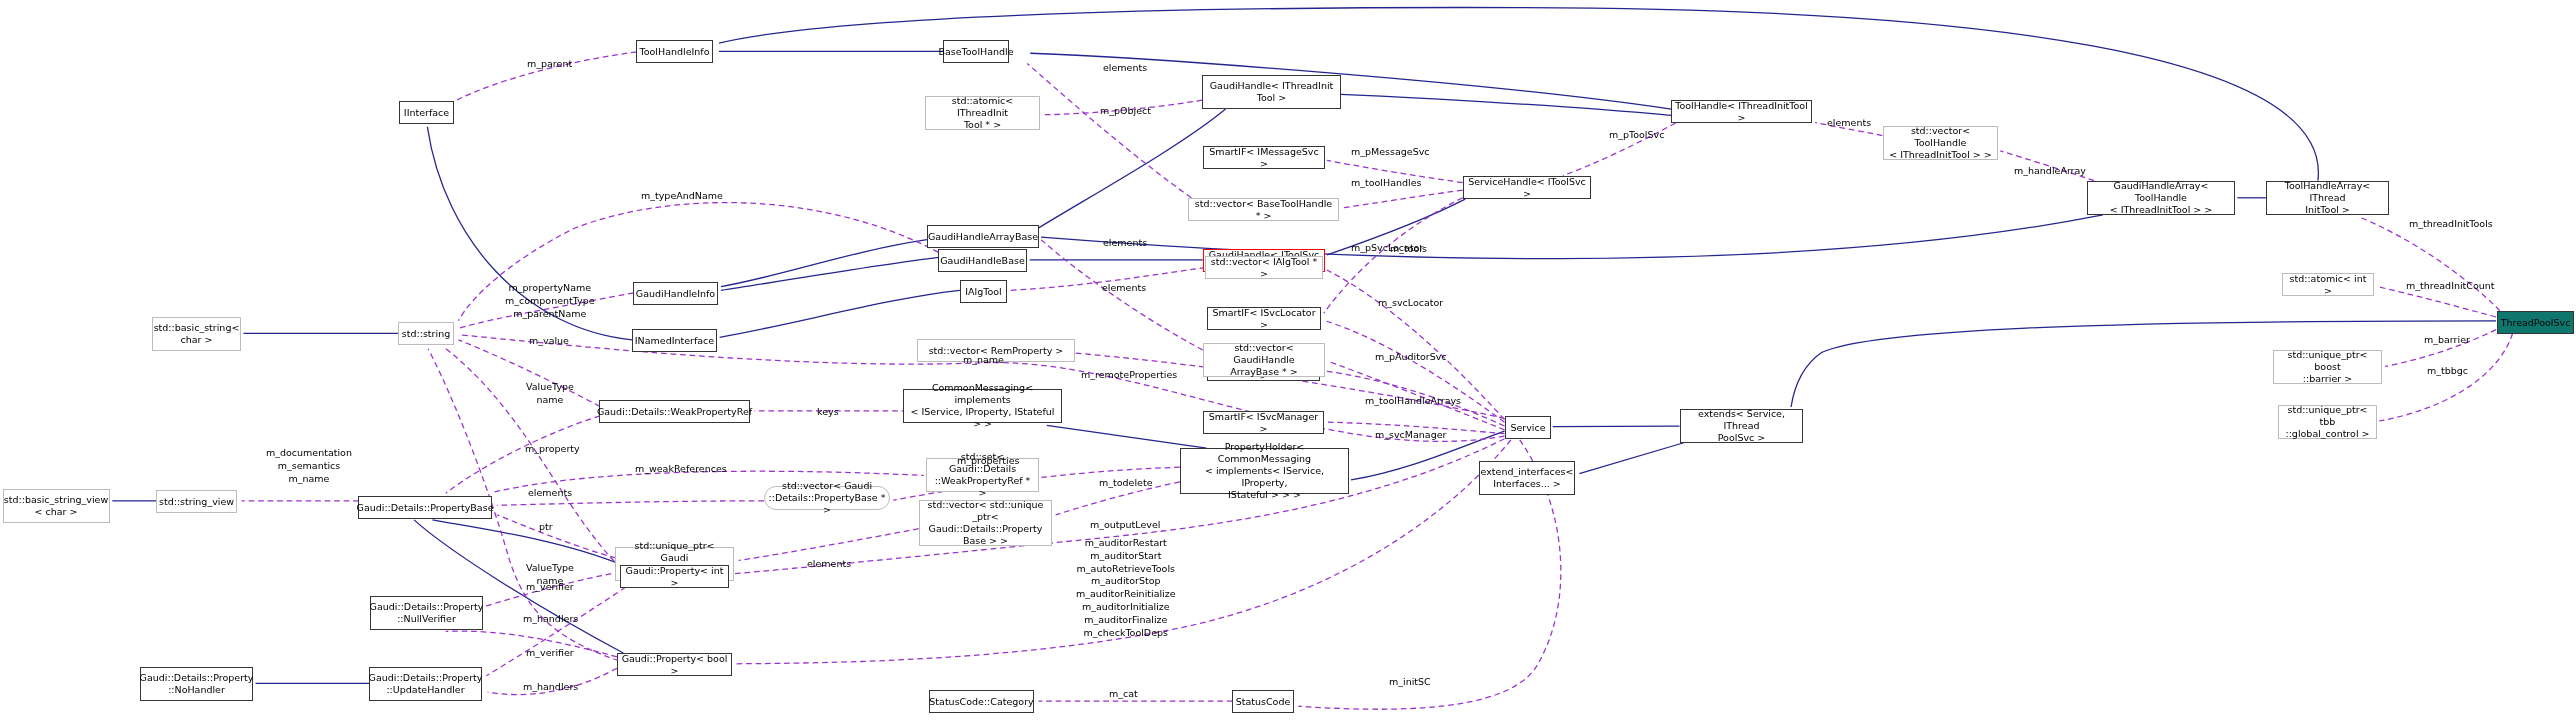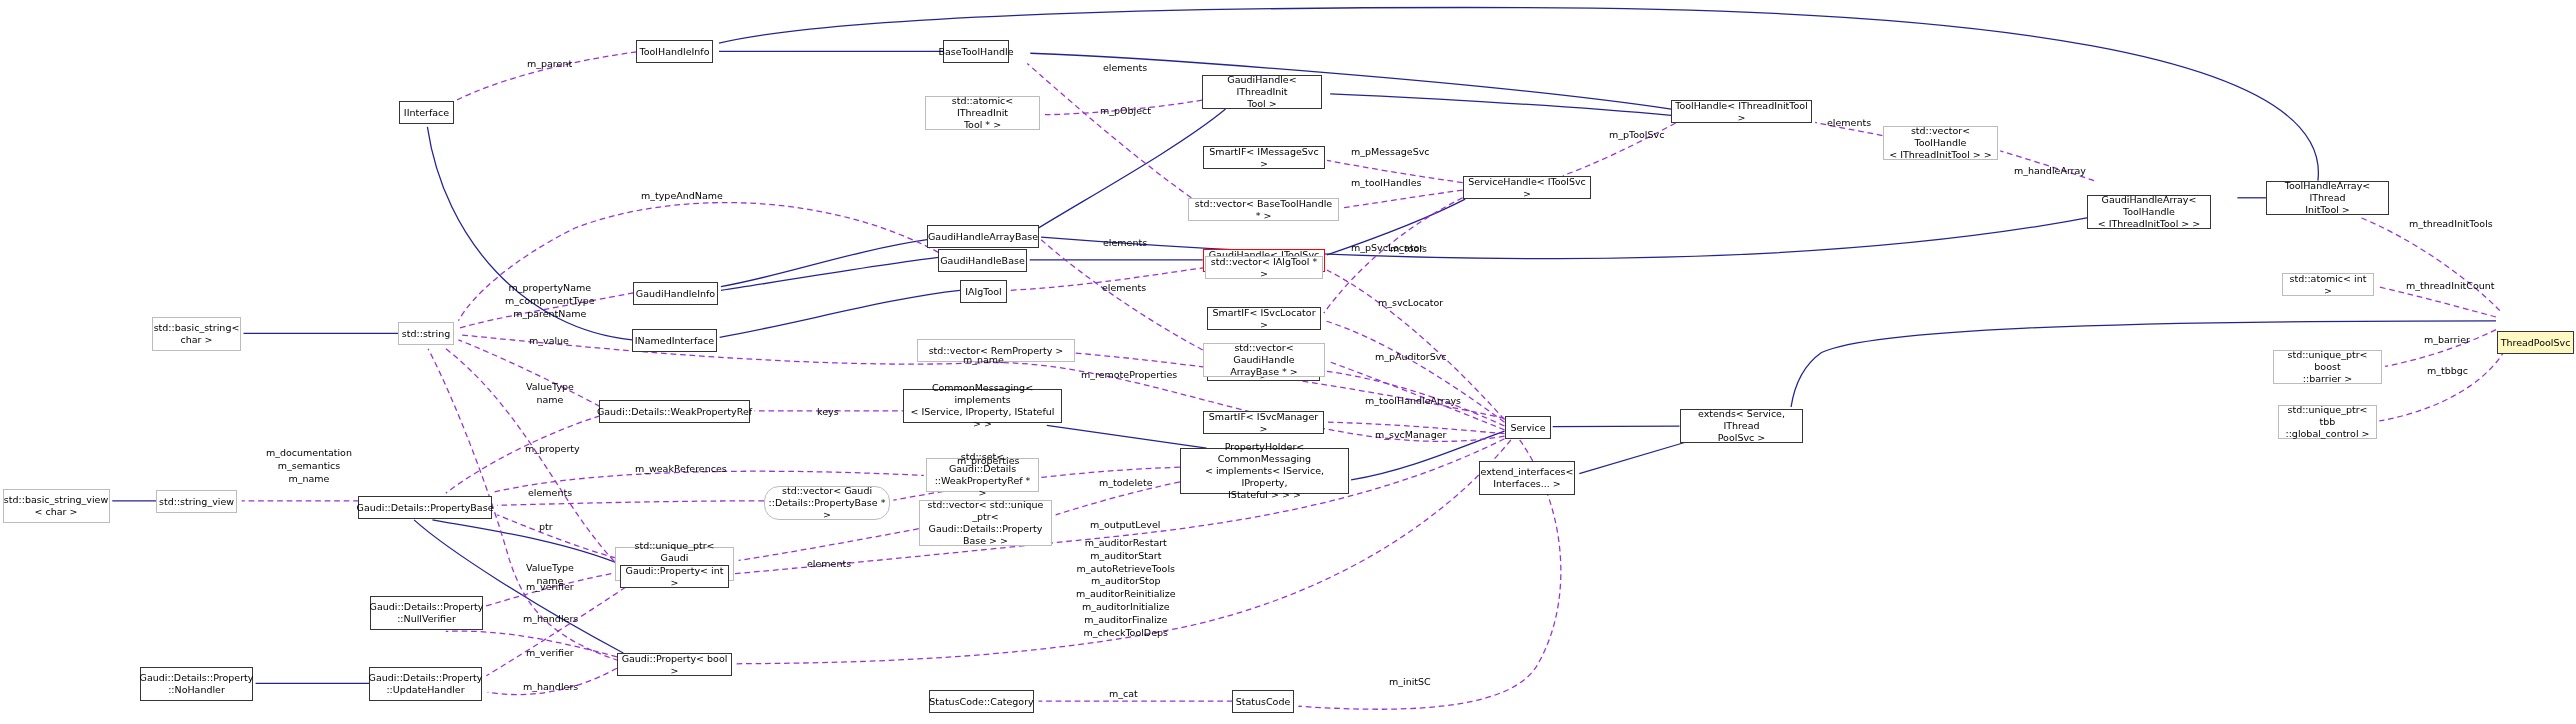--- a/index.html
+++ b/index.html
@@ -8,21 +8,21 @@
   #edges-svg{position:absolute;left:0;top:0;width:2576px;height:724px;}
   #edges-svg path{fill:none;stroke-width:2px;}
   #edges-svg path.inh{stroke:#24248f;}
   #edges-svg path.use{stroke:#9a32cd;stroke-dasharray:9 6;}
   .node{position:absolute;display:flex;align-items:center;justify-content:center;
         box-sizing:border-box;background:#ffffff;border:1px solid #353535;color:#000;
         font-size:9.5px;line-height:1.25;text-align:center;white-space:pre-line;
         padding:0.6px 3.2px;cursor:pointer;}
   .node.external{border-color:#bcbcbc;}
   .node.highlight{border:1.3px solid #ff0000;}
-  .node.main{background:#fef9c3;margin-top:20px;}
+  .node.main{background:#0f766e;}
   .edge-label{position:absolute;color:#000;font-size:9.5px;line-height:1.35;
               white-space:pre-line;text-align:center;pointer-events:none;}
 </style>
 </head>
 <body>
 
 <div id="canvas">
   <svg id="edges-svg" viewBox="0 0 4061 1142" xmlns="http://www.w3.org/2000/svg">
     <defs>
       <marker id="arrow-inh" viewBox="0 0 10 10" refX="9" refY="5" markerWidth="7" markerHeight="5.4" orient="auto-start-reverse">
@@ -101,31 +101,31 @@
         <path d="M972,1036 C882,1012 792,992 702,996" class="use" marker-end="url(#arrow-use)"></path>
         <path d="M972,1054 C902,1092 832,1102 768,1092" class="use" marker-end="url(#arrow-use)"></path>
       </g>
   </svg>
   <div id="nodes-layer">
       <div class="node" style="left: 636px; top: 40px; width: 77px; height: 23px;">ToolHandleInfo</div>
       <div class="node" style="left: 943px; top: 40px; width: 66px; height: 23px;">BaseToolHandle</div>
       <div class="node" style="left: 399px; top: 101px; width: 55px; height: 23px;">IInterface</div>
       <div class="node external" style="left: 925px; top: 96px; width: 115px; height: 34px;">std::atomic&lt; IThreadInit
 Tool * &gt;</div>
-      <div class="node" style="left: 1202px; top: 75px; width: 120px; height: 34px;">GaudiHandle&lt; IThreadInit
+      <div class="node" style="left: 1202px; top: 75px; width: 139px; height: 34px;">GaudiHandle&lt; IThreadInit
 Tool &gt;</div>
       <div class="node" style="left: 1203px; top: 146px; width: 122px; height: 23px;">SmartIF&lt; IMessageSvc &gt;</div>
       <div class="node external" style="left: 1188px; top: 198px; width: 151px; height: 23px;">std::vector&lt; BaseToolHandle * &gt;</div>
       <div class="node highlight" style="left: 1203px; top: 249px; width: 122px; height: 23px;">GaudiHandle&lt; IToolSvc &gt;</div>
       <div class="node" style="left: 938px; top: 249px; width: 89px; height: 23px;">GaudiHandleBase</div>
       <div class="node" style="left: 1671px; top: 100px; width: 141px; height: 23px;">ToolHandle&lt; IThreadInitTool &gt;</div>
       <div class="node" style="left: 1463px; top: 176px; width: 128px; height: 23px;">ServiceHandle&lt; IToolSvc &gt;</div>
       <div class="node external" style="left: 1883px; top: 126px; width: 115px; height: 34px;">std::vector&lt; ToolHandle
 &lt; IThreadInitTool &gt; &gt;</div>
-      <div class="node" style="left: 2087px; top: 195px; width: 124px; height: 34px;">GaudiHandleArray&lt; ToolHandle
+      <div class="node" style="left: 2087px; top: 181px; width: 148px; height: 34px;">GaudiHandleArray&lt; ToolHandle
 &lt; IThreadInitTool &gt; &gt;</div>
       <div class="node" style="left: 2266px; top: 181px; width: 123px; height: 34px;">ToolHandleArray&lt; IThread
 InitTool &gt;</div>
       <div class="node external" style="left: 2282px; top: 273px; width: 92px; height: 23px;">std::atomic&lt; int &gt;</div>
       <div class="node main" style="left: 2497px; top: 311px; width: 77px; height: 23px;">ThreadPoolSvc</div>
       <div class="node external" style="left: 2273px; top: 350px; width: 109px; height: 34px;">std::unique_ptr&lt; boost
 ::barrier &gt;</div>
       <div class="node external" style="left: 2278px; top: 405px; width: 99px; height: 34px;">std::unique_ptr&lt; tbb
 ::global_control &gt;</div>
       <div class="node" style="left: 633px; top: 282px; width: 85px; height: 23px;">GaudiHandleInfo</div>
@@ -149,21 +149,21 @@
 PoolSvc &gt;</div>
       <div class="node" style="left: 1479px; top: 461px; width: 96px; height: 34px;">extend_interfaces&lt;
 Interfaces... &gt;</div>
       <div class="node external" style="left: 152px; top: 317px; width: 89px; height: 34px;">std::basic_string&lt;
 char &gt;</div>
       <div class="node external" style="left: 398px; top: 322px; width: 56px; height: 23px;">std::string</div>
       <div class="node external" style="left: 2.5px; top: 483px; width: 107px; height: 34px; margin-top: 6px;">std::basic_string_view
 &lt; char &gt;</div>
       <div class="node external" style="left: 156px; top: 490px; width: 81px; height: 23px;">std::string_view</div>
       <div class="node" style="left: 358px; top: 496px; width: 134px; height: 23px;">Gaudi::Details::PropertyBase</div>
-      <div class="node external" style="left: 764px; top: 486px; width: 126px; height: 34px; border-radius: 15px;">std::vector&lt; Gaudi
+      <div class="node external" style="left: 764px; top: 486px; width: 126px; height: 24px; border-radius: 15px;">std::vector&lt; Gaudi
 ::Details::PropertyBase * &gt;</div>
       <div class="node external" style="left: 615px; top: 547px; width: 119px; height: 34px;">std::unique_ptr&lt; Gaudi
 ::Details::PropertyBase &gt;</div>
       <div class="node external" style="left: 919px; top: 500px; width: 133px; height: 46px;">std::vector&lt; std::unique
 _ptr&lt; Gaudi::Details::Property
 Base &gt; &gt;</div>
       <div class="node" style="left: 1180px; top: 448px; width: 169px; height: 46px;">PropertyHolder&lt; CommonMessaging
 &lt; implements&lt; IService, IProperty,
 IStateful &gt; &gt; &gt;</div>
       <div class="node" style="left: 620px; top: 565px; width: 109px; height: 23px;">Gaudi::Property&lt; int &gt;</div>

